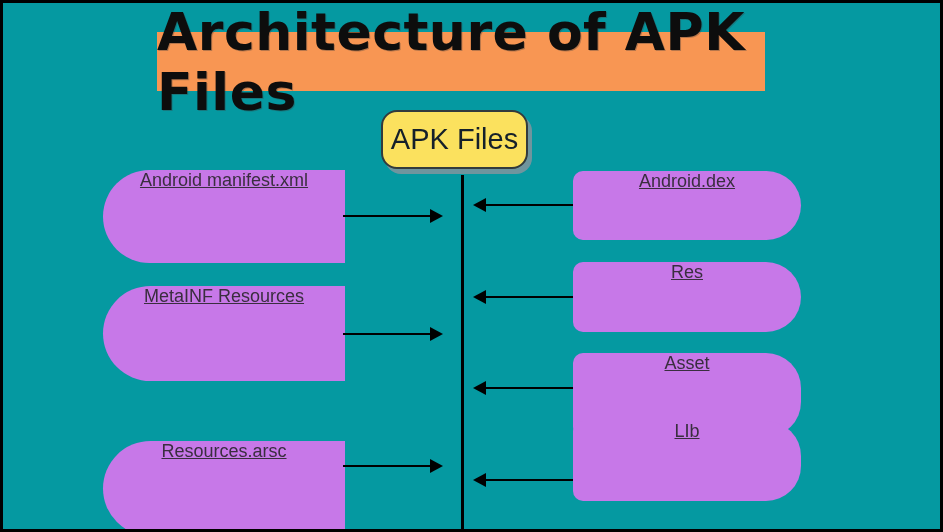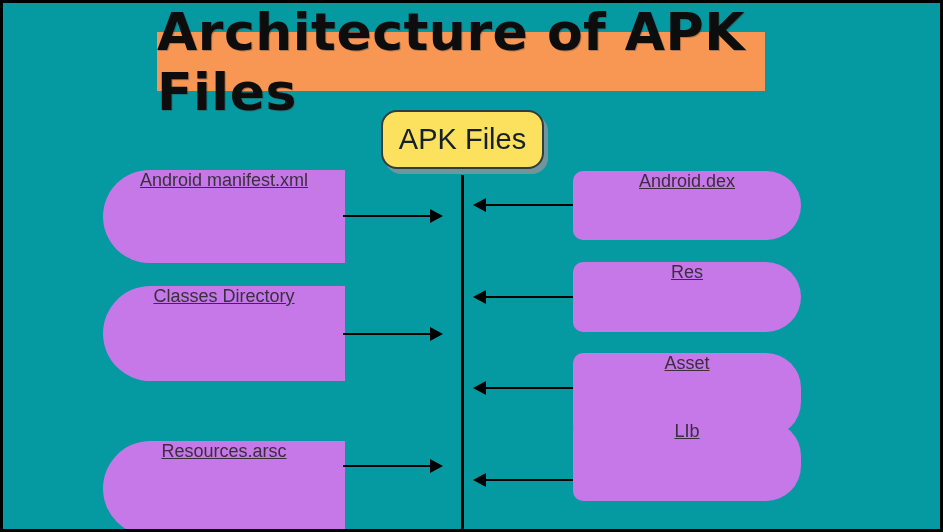--- a/index.html
+++ b/index.html
@@ -20,21 +20,21 @@
     display:flex;align-items:center;justify-content:center;
   }
   .banner h1{
     margin:0;font-size:52px;font-weight:bold;letter-spacing:.5px;
     color:#0d0d0d;text-shadow:1px 1px 0 rgba(60,60,60,.35);
     font-family:"DejaVu Sans", sans-serif;
   }
 
   
   .root-node{
-    position:absolute;left:378px;top:107px;width:163px;height:59px;
+    position:absolute;left:378px;top:107px;width:147px;height:59px;
     box-sizing:border-box;
     background:var(--node-fill,#FBE15E);
     border:2.5px solid #323b3d;border-radius:16px;
     box-shadow:4px 5px 0 rgba(130,148,158,.85);
     display:flex;align-items:center;justify-content:center;
     font-size:29px;color:#15202a;
   }
 
   
   .trunk{
@@ -88,21 +88,21 @@
   <div class="root-node">
     <span>APK Files</span>
   </div>
 
   <div class="trunk"></div>
 
   <div class="shape left" id="lshape0">
     <span>Android manifest.xml</span>
   </div>
   <div class="shape left" id="lshape1">
-    <span>Classes Directory</span>
+    <span>MetaINF Resources</span>
   </div>
   <div class="shape left" id="lshape2">
     <span>Resources.arsc</span>
   </div>
 
   <div class="shape right" id="rshape0">
     <span>Android.dex</span>
   </div>
   <div class="shape right" id="rshape1">
     <span>Res</span>

